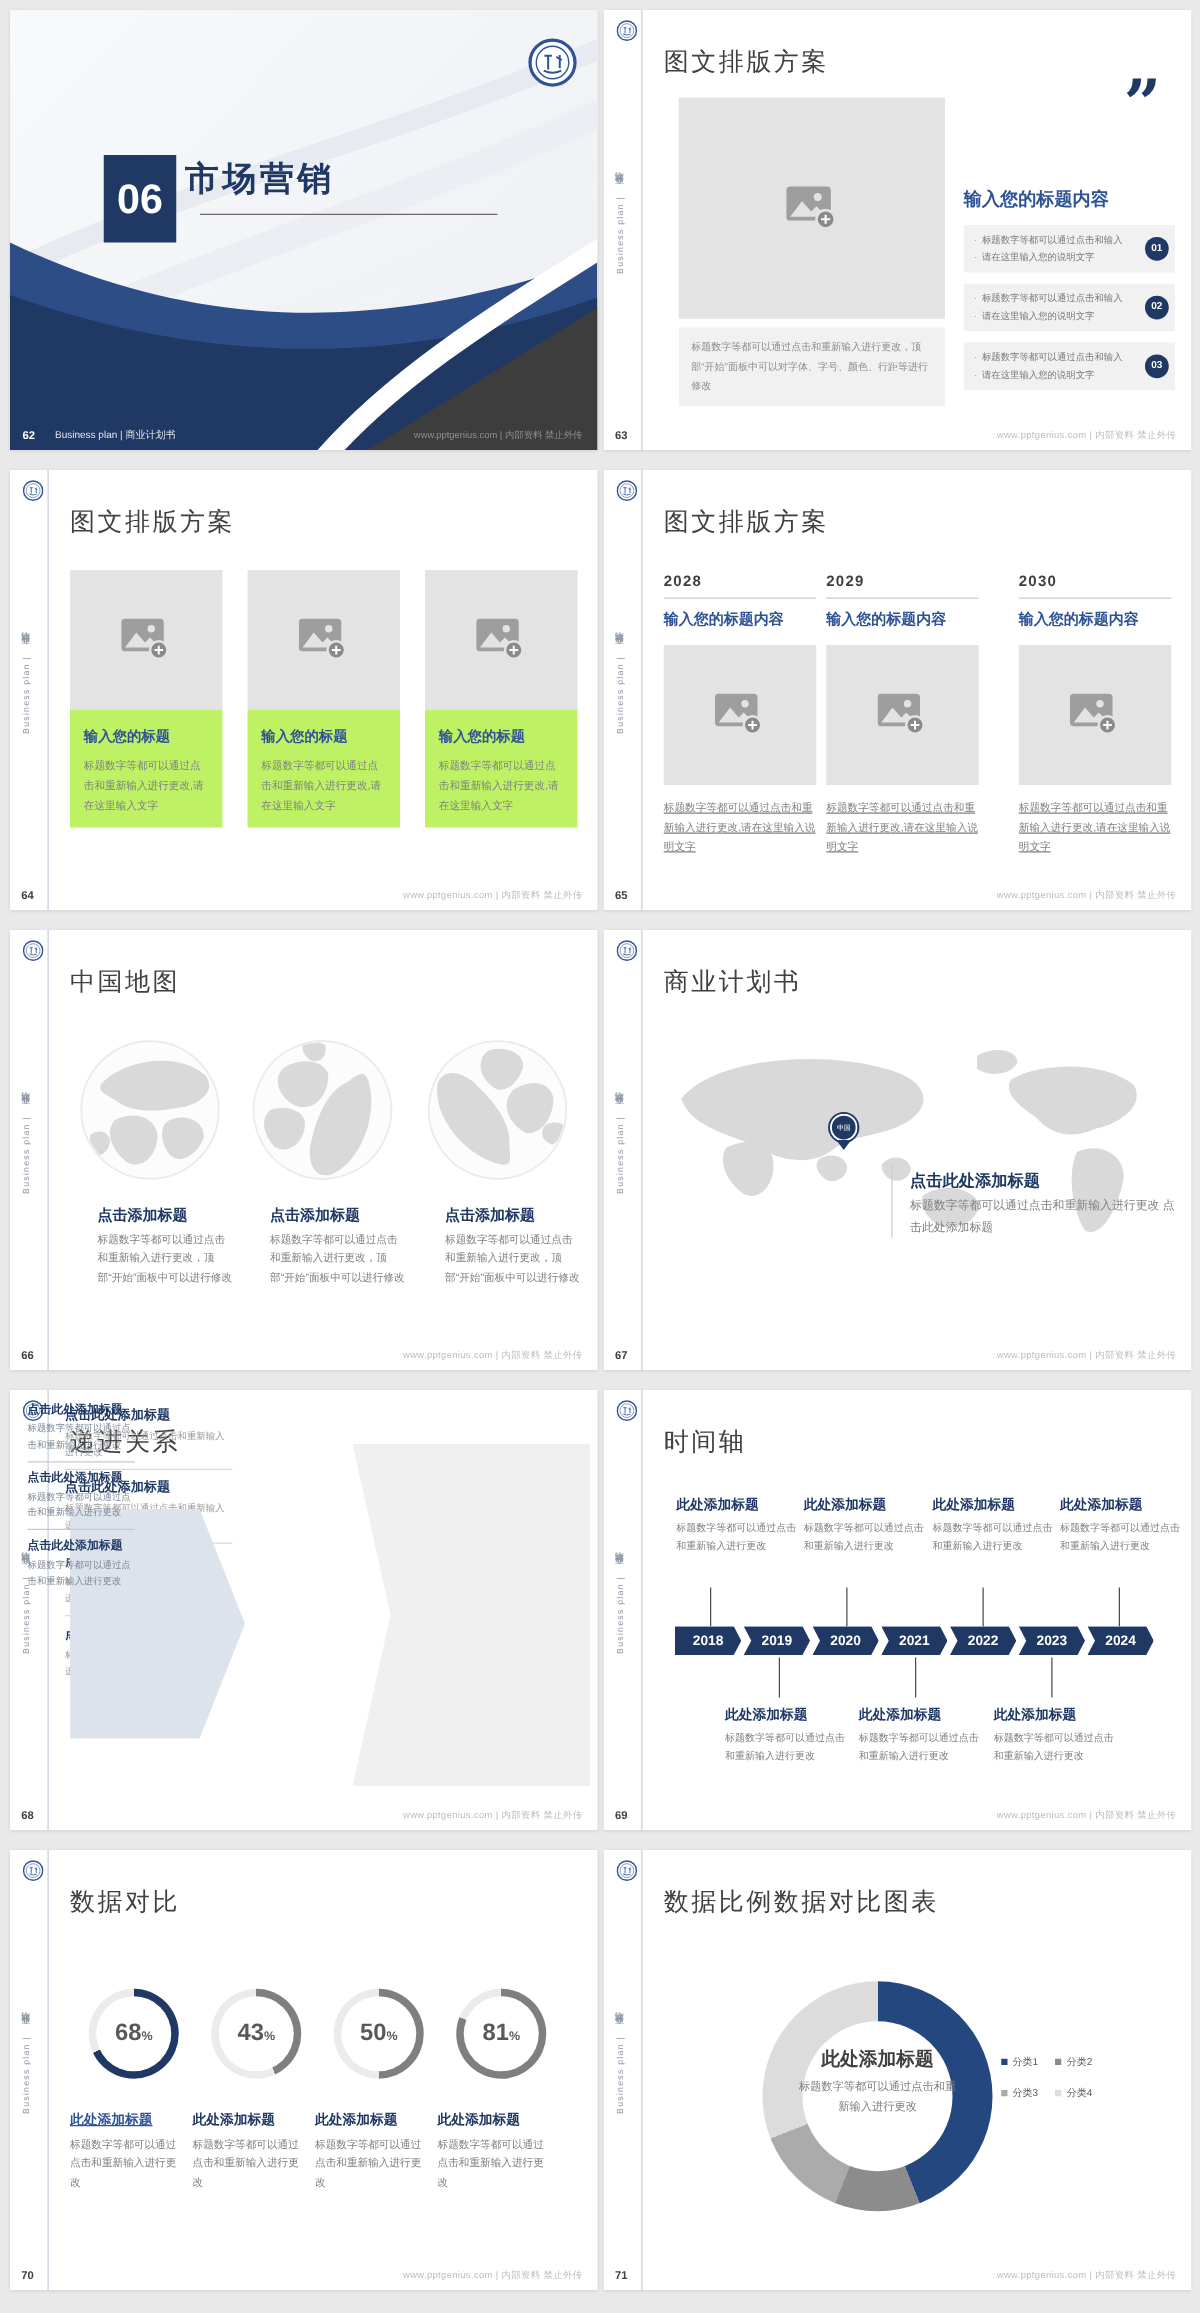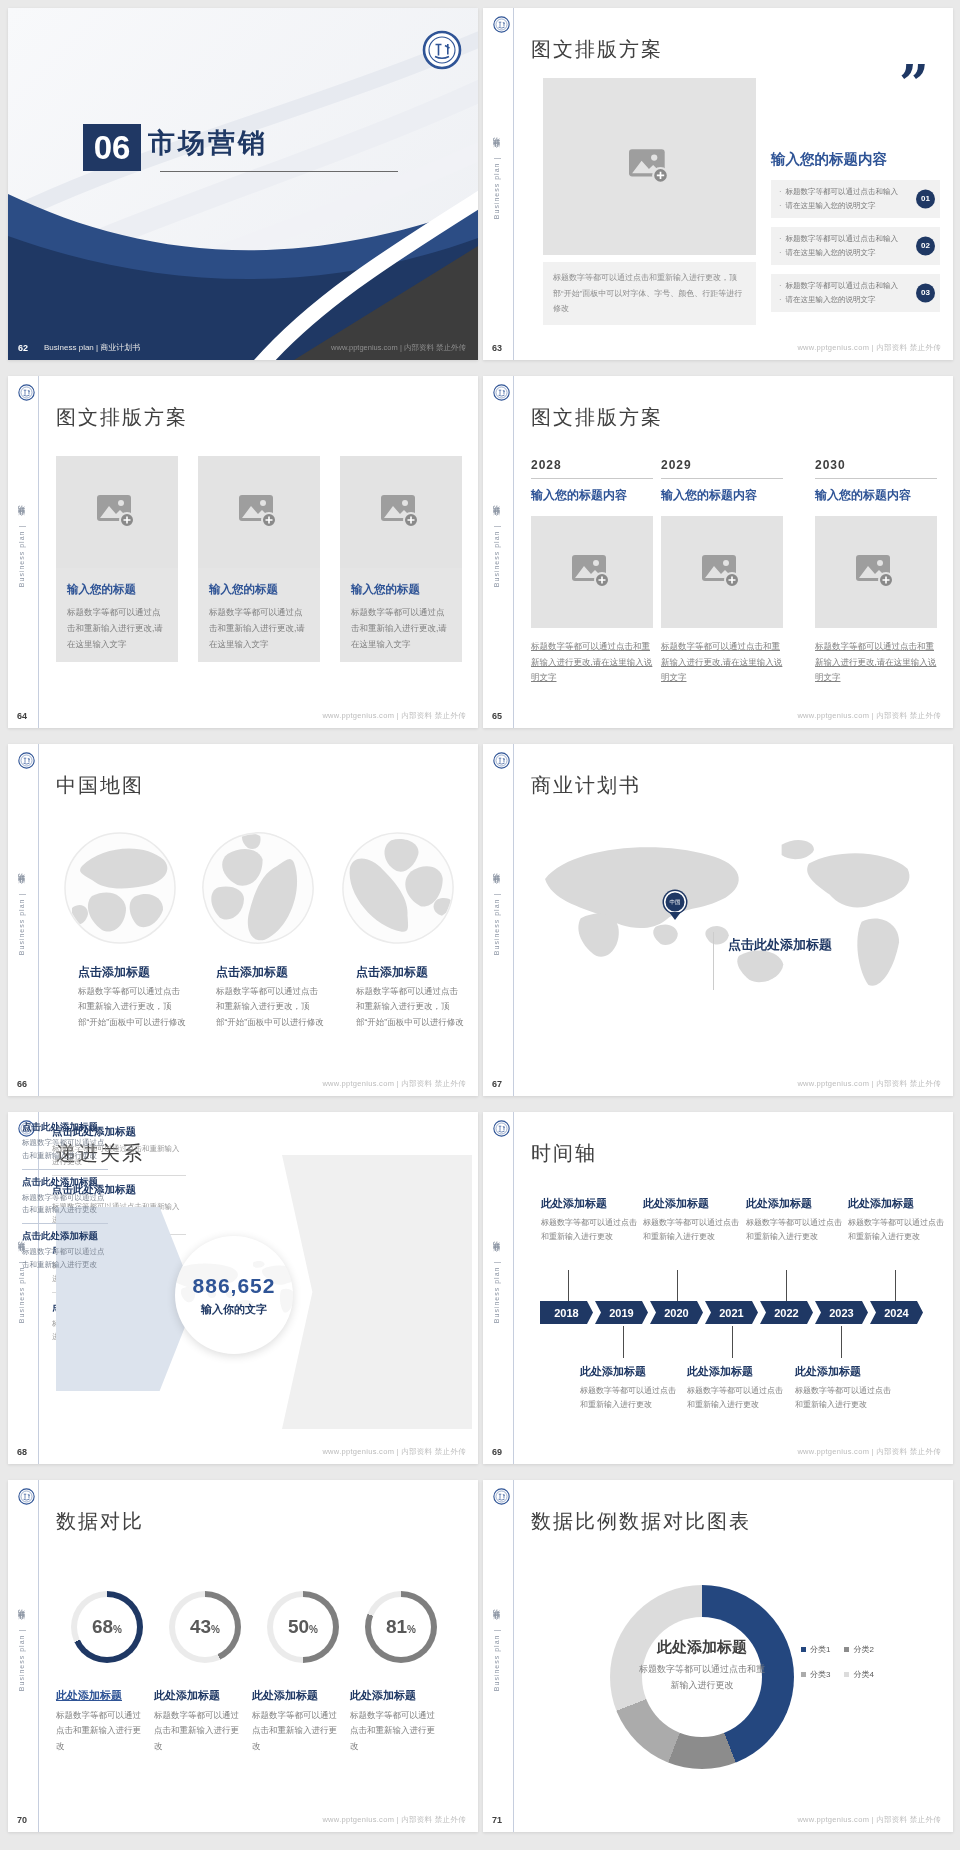--- a/index.html
+++ b/index.html
@@ -14,21 +14,21 @@
   .stitle{position:absolute;left:48px;top:28px;font-size:20px;color:#404040;letter-spacing:2px;}
   .pgnum{position:absolute;left:9px;bottom:7px;font-size:9px;font-weight:bold;color:#404040;}
   .site{position:absolute;right:12px;bottom:7px;font-size:7.5px;color:#bcbcbc;letter-spacing:.3px;}
   .imgph{background:#e3e3e3;display:flex;align-items:center;justify-content:center;}
   .h-blue{color:#2f5496;font-weight:bold;}
   .h-navy{color:#1f3864;font-weight:bold;}
   
   .s62{background:linear-gradient(135deg,#f8f9fb 0%,#edeff3 100%);}
   .s62 .art{position:absolute;inset:0;}
   .s62-logo{position:absolute;left:414px;top:22px;width:40px;height:40px;}
-  .s62-num{position:absolute;left:75px;top:116px;width:58px;height:47px;background:#203864;color:#fff;
+  .s62-num{position:absolute;left:75px;top:116px;width:58px;height:70px;background:#203864;color:#fff;
            font-size:33px;font-weight:bold;display:flex;align-items:center;justify-content:center;}
   .s62-title{position:absolute;left:140px;top:117px;font-size:27px;color:#1f3864;font-weight:bold;letter-spacing:3px;}
   .s62-rule{position:absolute;left:152px;top:163px;width:238px;height:1px;background:#6a6a6a;}
   .s62-desc{position:absolute;left:152px;top:175px;width:245px;font-size:10.5px;color:#595959;line-height:1.75;text-align:justify;}
   .s62-fnum{position:absolute;left:10px;bottom:7px;font-size:9px;font-weight:bold;color:#fff;}
   .s62-flabel{position:absolute;left:36px;bottom:7px;font-size:8px;color:#e6e6e6;}
   .site-dark{position:absolute;right:12px;bottom:7px;font-size:7.5px;color:#8f8f8f;}
   
   .s63-img{position:absolute;left:60px;top:70px;width:213px;height:177px;}
   .s63-cap{position:absolute;left:60px;top:254px;width:213px;box-sizing:border-box;background:#f1f1f1;
@@ -38,21 +38,21 @@
   .s63-head{position:absolute;left:288px;top:142px;font-size:14.5px;}
   .s63-items{position:absolute;left:288px;top:172px;width:169px;}
   .s63-item{position:relative;background:#f1f1f1;height:38px;margin-bottom:9px;box-sizing:border-box;
             padding:5px 28px 4px 8px;font-size:7.5px;color:#7a7a7a;line-height:1.8;}
   .s63-item .ln::before{content:"·";margin-right:4px;color:#9a9a9a;}
   .badge{position:absolute;right:5px;top:50%;transform:translateY(-50%);width:19px;height:19px;border-radius:50%;
          background:#1f3864;color:#fff;font-size:8px;font-weight:bold;display:flex;align-items:center;justify-content:center;}
   
   .s64-card{position:absolute;top:80px;width:122px;}
   .s64-card .imgph{width:122px;height:112px;}
-  .s64-body{background:#e5e5e5;height:94px;box-sizing:border-box;padding:14px 11px;}
+  .s64-body{background:#bef264;height:94px;box-sizing:border-box;padding:14px 11px;}
   .s64-body .ttl{font-size:11.5px;margin-bottom:7px;}
   .s64-body .txt{font-size:8.5px;color:#808080;line-height:1.9;}
   
   .s65-col{position:absolute;top:82px;width:122px;}
   .s65-year{font-size:12px;font-weight:bold;color:#3f3f3f;letter-spacing:1px;padding-bottom:6px;border-bottom:1px solid #c9c9c9;}
   .s65-head{font-size:12px;margin:8px 0 12px;}
   .s65-col .imgph{width:122px;height:112px;}
   .s65-txt{margin-top:11px;font-size:8.5px;color:#808080;line-height:1.85;text-decoration:underline;}
   
   .s66-globe{position:absolute;top:88px;width:112px;height:112px;}
@@ -337,20 +337,21 @@
       </svg>
     <div class="vline"></div>
     <div class="vtext">Business plan | 商业计划书</div>
     <div class="stitle">商业计划书</div>
     <svg class="s67-map" viewBox="0 0 470 240" preserveAspectRatio="none">
         <use href="#wmap"></use>
       </svg>
     <div class="pin">中国</div>
     <div class="s67-conn"></div>
     <div class="s67-head h-navy">点击此处添加标题</div>
+    <div class="s67-txt">标题数字等都可以通过点击和重新输入进行更改 点击此处添加标题</div>
     <div class="pgnum">67</div>
     <div class="site">www.pptgenius.com | 内部资料 禁止外传</div>
   </div>
 
   <div class="slide">
     <svg class="logo-sm" viewBox="0 0 40 40">
         <use href="#logo"></use>
       </svg>
     <div class="vline"></div>
     <div class="vtext">Business plan | 商业计划书</div>
@@ -381,27 +382,20 @@
         <div class="tx">标题数字等都可以通过点击和重新输入进行更改</div>
       </div>
       <div class="s68-li">
         <div class="ti h-navy">点击此处添加标题</div>
         <div class="tx">标题数字等都可以通过点击和重新输入进行更改</div>
       </div>
       <div class="s68-li">
         <div class="ti h-navy">点击此处添加标题</div>
         <div class="tx">标题数字等都可以通过点击和重新输入进行更改</div>
       </div>
-    </div>
-    <div class="s68-circle">
-      <svg viewBox="0 0 470 240">
-          <use href="#wmap"></use>
-        </svg>
-      <div class="s68-num">886,652</div>
-      <div class="s68-lab h-navy">输入你的文字</div>
     </div>
     <div class="pgnum">68</div>
     <div class="site">www.pptgenius.com | 内部资料 禁止外传</div>
   </div>
 
   <div class="slide">
     <svg class="logo-sm" viewBox="0 0 40 40">
         <use href="#logo"></use>
       </svg>
     <div class="vline"></div>

